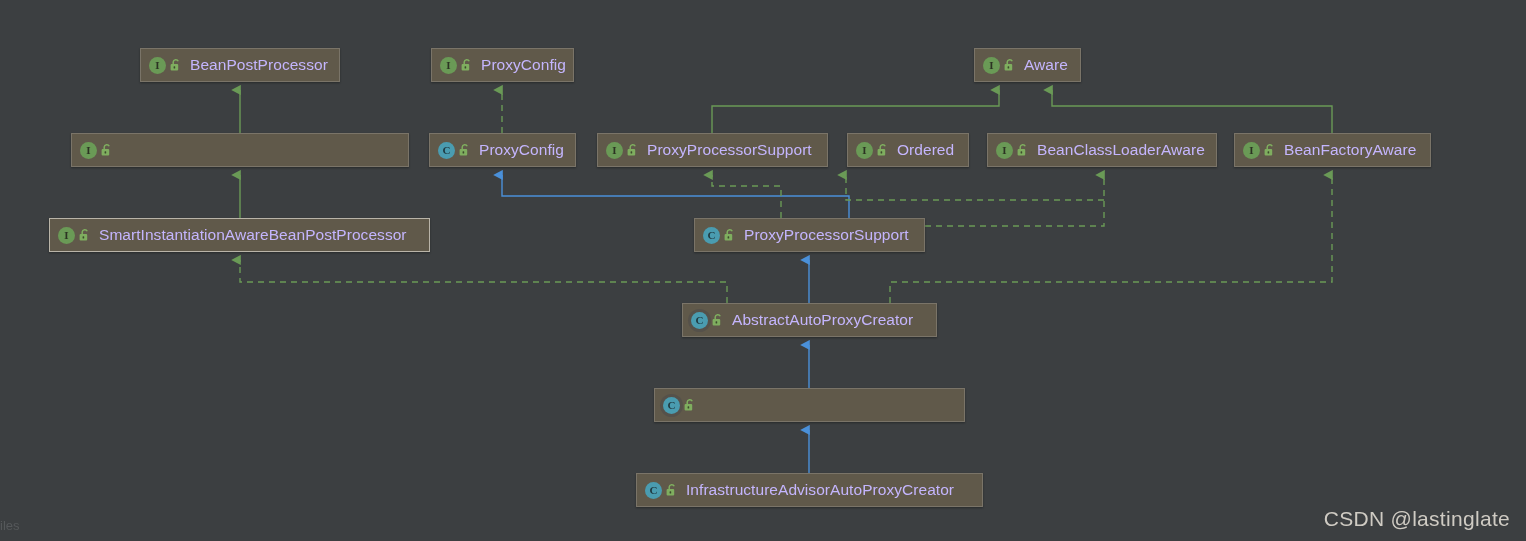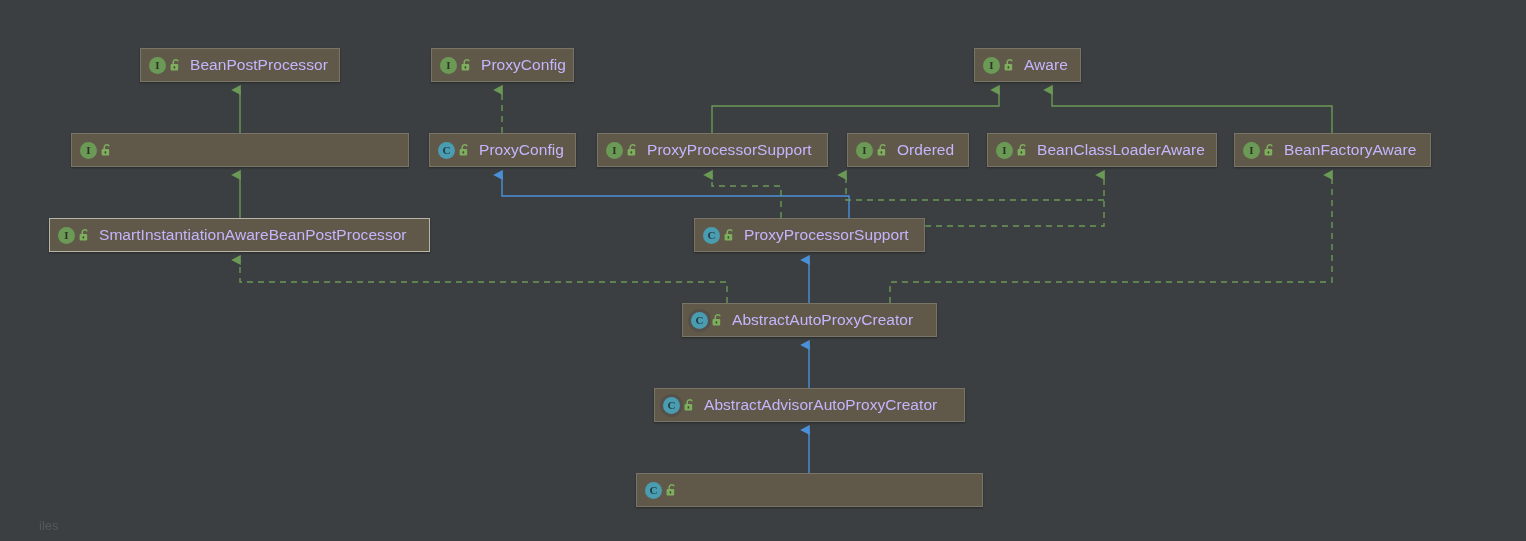--- a/index.html
+++ b/index.html
@@ -86,21 +86,20 @@
     color: #cfcbc3;
     font-size: 21px;
     letter-spacing: 0.3px;
   }
   .corner-text {
     position: absolute;
     left: 0;
     bottom: 8px;
     color: #55585a;
     font-size: 13px;
-    margin-left: 39px;
   }
 </style>
 </head>
 <body>
 
 <div id="stage">
 
   <svg id="edges" viewBox="0 0 1526 541" width="1526" height="541">
     <defs>
       <marker id="arrGreen" markerWidth="11" markerHeight="11" refX="5.5" refY="9.4" orient="auto" markerUnits="userSpaceOnUse">
@@ -251,26 +250,27 @@
           </svg></span>
         <span class="label">AbstractAutoProxyCreator</span>
       </div>
       <div class="node" style="left: 654px; top: 388px; width: 311px;">
         <span class="kind-icon abs">C</span>
         <span class="lock-icon"><svg viewBox="0 0 13 14" width="13" height="14" aria-hidden="true">
             <path d="M4.2 6.2 V4.0 a2.6 2.6 0 0 1 5.0 -0.7" fill="none" stroke="#7fae5f" stroke-width="1.5"></path>
             <rect x="1.6" y="6.0" width="7.6" height="6.4" rx="1" fill="#7fae5f"></rect>
             <rect x="4.6" y="8.2" width="1.6" height="2.4" rx="0.6" fill="#3c4a2c"></rect>
           </svg></span>
-        <span class="label">AbstractAdvisorAutoProxyCreator</span>
       </div>
       <div class="node" style="left: 636px; top: 473px; width: 347px;">
         <span class="kind-icon cls">C</span>
         <span class="lock-icon"><svg viewBox="0 0 13 14" width="13" height="14" aria-hidden="true">
             <path d="M4.2 6.2 V4.0 a2.6 2.6 0 0 1 5.0 -0.7" fill="none" stroke="#7fae5f" stroke-width="1.5"></path>
             <rect x="1.6" y="6.0" width="7.6" height="6.4" rx="1" fill="#7fae5f"></rect>
             <rect x="4.6" y="8.2" width="1.6" height="2.4" rx="0.6" fill="#3c4a2c"></rect>
           </svg></span>
+        <span class="label">InfrastructureAdvisorAutoProxyCreator</span>
       </div>
     </div>
 
   <div class="corner-text">iles</div>
+  <div class="watermark">CSDN @lastinglate</div>
 </div>
 
 </body></html>

